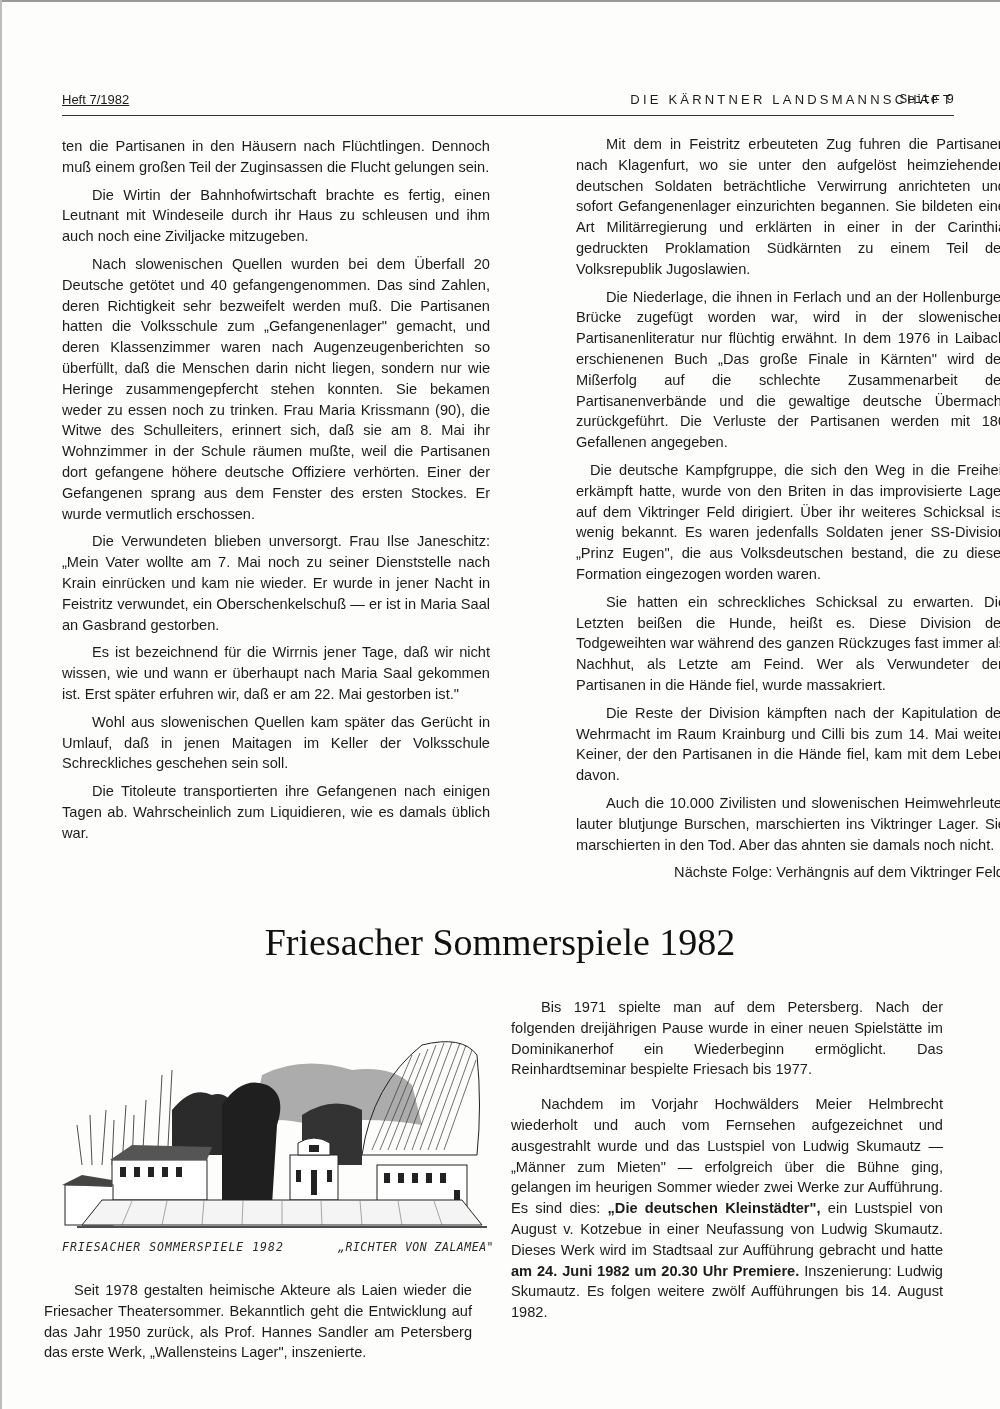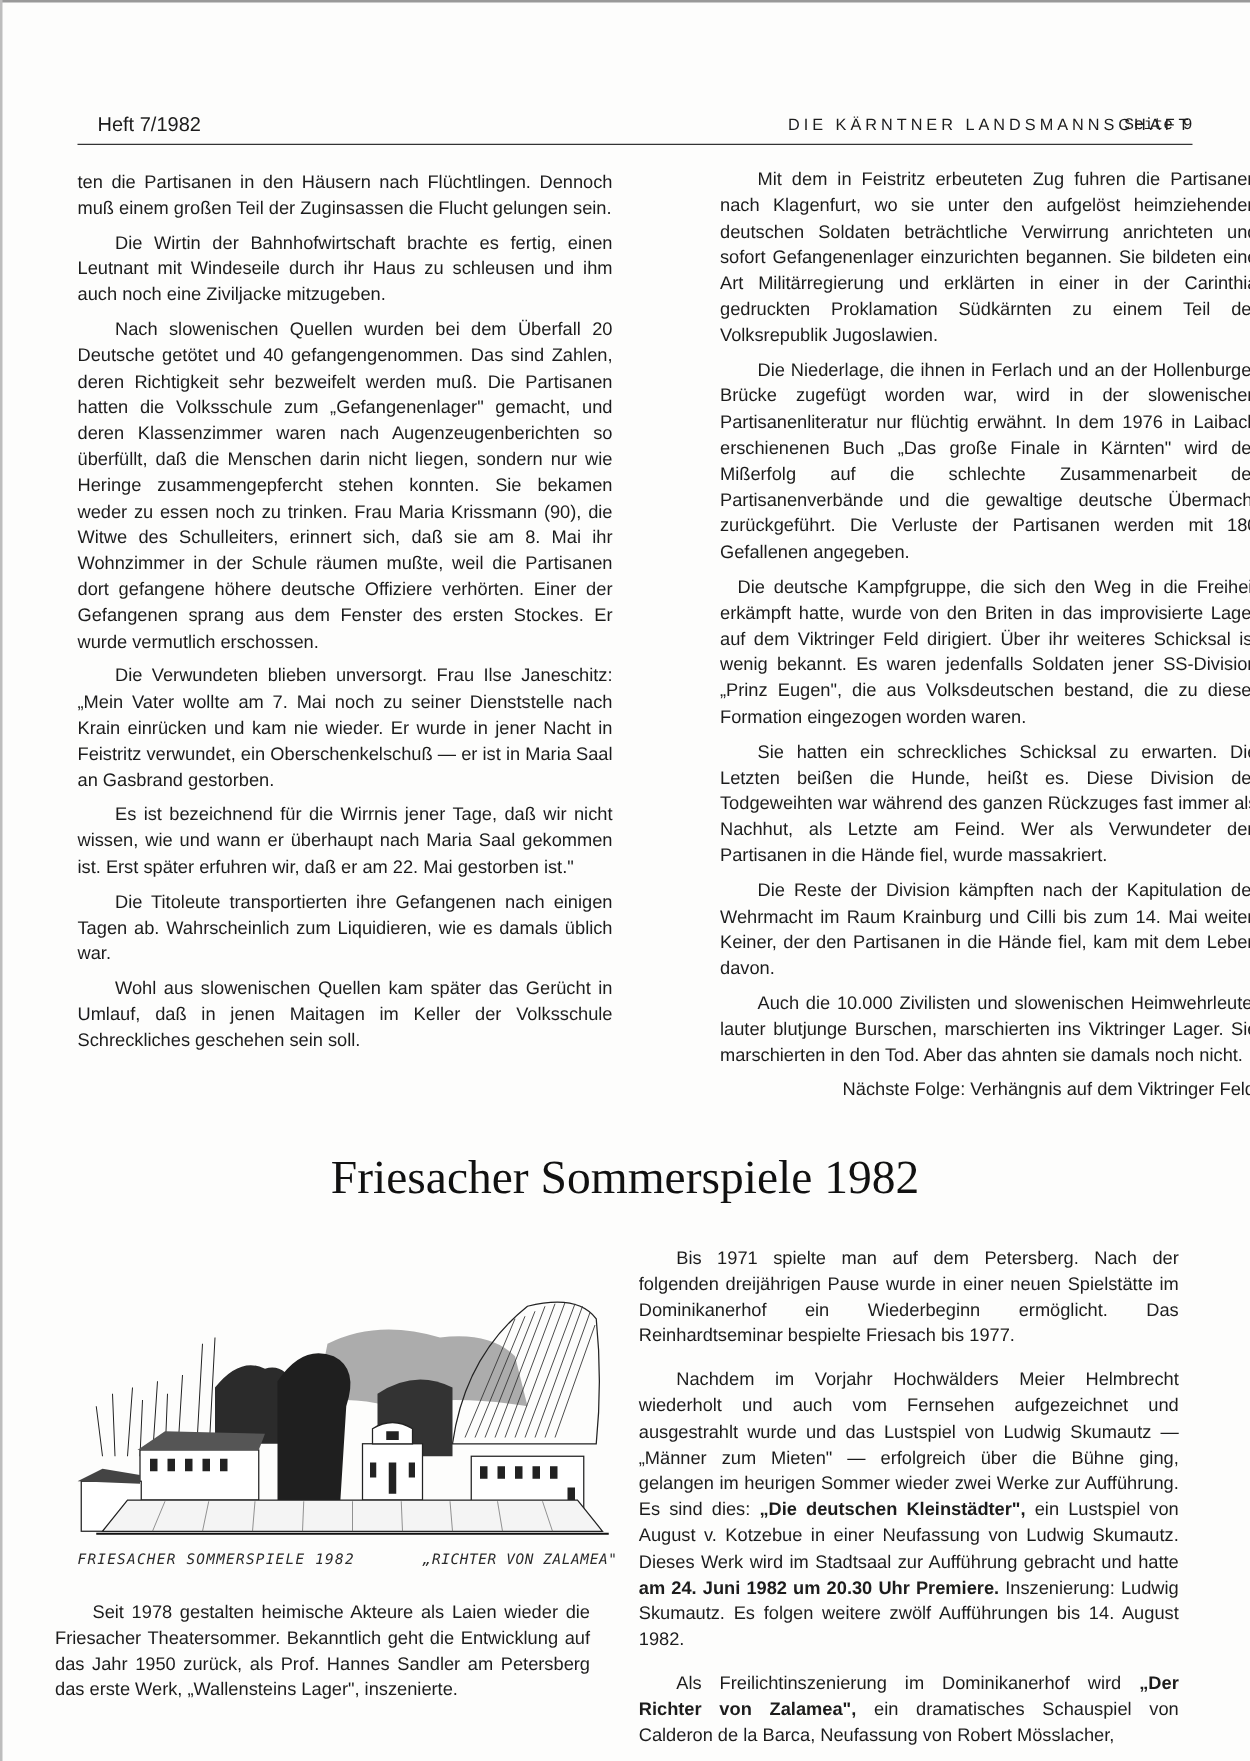--- a/index.html
+++ b/index.html
@@ -3,21 +3,21 @@
   <meta charset="utf-8">
   <style>
     html, body { margin: 0; padding: 0; }
     body {
       width: 1000px; height: 1409px; background: #fdfdfc; position: relative; overflow: hidden;
       color: #1c1c1c; font-family: "Liberation Sans", sans-serif;
     }
     .scan-edge { position: absolute; left: 0; top: 0; width: 2px; height: 1409px; background: #bdbdbd; }
     .scan-top { position: absolute; left: 0; top: 0; width: 1000px; height: 2px; background: #999; }
     .header { position: absolute; left: 62px; top: 92px; width: 892px; height: 20px; }
-    .header .left { position: absolute; left: 16px; top: 0; font-size: 16px; }
+    .header .left { position: absolute; left: 0; top: 0; font-size: 13px; text-decoration: underline; }
     .header .center { position: absolute; left: 0; right: 0; top: 0; text-align: right; font-size: 13px; letter-spacing: 3.2px; }
     .header .right { position: absolute; right: 0; top: 0; font-size: 13px; font-family: Liberation Mono, monospace; }
     .rule { position: absolute; left: 62px; top: 115px; width: 892px; height: 1px; background: #333; }
 
     .col { position: absolute; font-size: 14.6px; line-height: 20.8px; text-align: justify; hyphens: manual; }
     .col p { margin: 0 0 7px 0; text-indent: 30px; }
     .col p.noindent { text-indent: 0; }
     .col p.small-indent { text-indent: 14px; }
     .col-left-top { left: 62px; top: 136px; width: 428px; }
     .col-right-top { left: 528px; top: 134px; width: 430px; margin-left: 48px; }
@@ -48,22 +48,22 @@
   <span class="right">Seite 9</span>
 </div>
 <div class="rule"></div>
 
 <div class="col col-left-top">
   <p class="noindent">ten die Partisanen in den Häusern nach Flüchtlingen. Dennoch muß einem großen Teil der Zuginsassen die Flucht gelungen sein.</p>
   <p>Die Wirtin der Bahnhofwirtschaft brachte es fertig, einen Leutnant mit Windeseile durch ihr Haus zu schleusen und ihm auch noch eine Ziviljacke mitzugeben.</p>
   <p>Nach slowenischen Quellen wurden bei dem Überfall 20 Deutsche getötet und 40 gefangengenommen. Das sind Zahlen, deren Richtigkeit sehr bezweifelt werden muß. Die Partisanen hatten die Volksschule zum „Gefangenenlager" gemacht, und deren Klassenzimmer waren nach Augenzeugenberichten so überfüllt, daß die Menschen darin nicht liegen, sondern nur wie Heringe zusammengepfercht stehen konnten. Sie bekamen weder zu essen noch zu trinken. Frau Maria Krissmann (90), die Witwe des Schulleiters, erinnert sich, daß sie am 8. Mai ihr Wohnzimmer in der Schule räumen mußte, weil die Partisanen dort gefangene höhere deutsche Offiziere verhörten. Einer der Gefangenen sprang aus dem Fenster des ersten Stockes. Er wurde vermutlich erschossen.</p>
   <p>Die Verwundeten blieben unversorgt. Frau Ilse Janeschitz: „Mein Vater wollte am 7. Mai noch zu seiner Dienststelle nach Krain einrücken und kam nie wieder. Er wurde in jener Nacht in Feistritz verwundet, ein Oberschenkelschuß — er ist in Maria Saal an Gasbrand gestorben.</p>
   <p>Es ist bezeichnend für die Wirrnis jener Tage, daß wir nicht wissen, wie und wann er überhaupt nach Maria Saal gekommen ist. Erst später erfuhren wir, daß er am 22. Mai gestorben ist."</p>
+  <p>Wohl aus slowenischen Quellen kam später das Gerücht in Umlauf, daß in jenen Maitagen im Keller der Volksschule Schreckliches geschehen sein soll.</p>
   <p>Die Titoleute transportierten ihre Gefangenen nach einigen Tagen ab. Wahrscheinlich zum Liquidieren, wie es damals üblich war.</p>
-  <p>Wohl aus slowenischen Quellen kam später das Gerücht in Umlauf, daß in jenen Maitagen im Keller der Volksschule Schreckliches geschehen sein soll.</p>
 </div>
 
 <div class="col col-right-top">
   <p>Mit dem in Feistritz erbeuteten Zug fuhren die Partisanen nach Klagenfurt, wo sie unter den aufgelöst heimziehenden deutschen Soldaten beträchtliche Verwirrung anrichteten und sofort Gefangenenlager einzurichten begannen. Sie bildeten eine Art Militärregierung und erklärten in einer in der Carinthia gedruckten Proklamation Südkärnten zu einem Teil der Volksrepublik Jugoslawien.</p>
   <p>Die Niederlage, die ihnen in Ferlach und an der Hollenburger Brücke zugefügt worden war, wird in der slowenischen Partisanenliteratur nur flüchtig erwähnt. In dem 1976 in Laibach erschienenen Buch „Das große Finale in Kärnten" wird der Mißerfolg auf die schlechte Zusammenarbeit der Partisanenverbände und die gewaltige deutsche Übermacht zurückgeführt. Die Verluste der Partisanen werden mit 180 Gefallenen angegeben.</p>
   <p class="small-indent">Die deutsche Kampfgruppe, die sich den Weg in die Freiheit erkämpft hatte, wurde von den Briten in das improvisierte Lager auf dem Viktringer Feld dirigiert. Über ihr weiteres Schicksal ist wenig bekannt. Es waren jedenfalls Soldaten jener SS-Division „Prinz Eugen", die aus Volksdeutschen bestand, die zu dieser Formation eingezogen worden waren.</p>
   <p>Sie hatten ein schreckliches Schicksal zu erwarten. Die Letzten beißen die Hunde, heißt es. Diese Division der Todgeweihten war während des ganzen Rückzuges fast immer als Nachhut, als Letzte am Feind. Wer als Verwundeter den Partisanen in die Hände fiel, wurde massakriert.</p>
   <p>Die Reste der Division kämpften nach der Kapitulation der Wehrmacht im Raum Krainburg und Cilli bis zum 14. Mai weiter. Keiner, der den Partisanen in die Hände fiel, kam mit dem Leben davon.</p>
   <p>Auch die 10.000 Zivilisten und slowenischen Heimwehrleute, lauter blutjunge Burschen, marschierten ins Viktringer Lager. Sie marschierten in den Tod. Aber das ahnten sie damals noch nicht.</p>
   <p class="next-part">Nächste Folge: Verhängnis auf dem Viktringer Feld</p>
@@ -157,14 +157,13 @@
   <span class="cap-right">„RICHTER VON ZALAMEA"</span>
 </div>
 
 <div class="col col-left-bottom">
   <p>Seit 1978 gestalten heimische Akteure als Laien wieder die Friesacher Theatersommer. Bekanntlich geht die Entwicklung auf das Jahr 1950 zurück, als Prof. Hannes Sandler am Petersberg das erste Werk, „Wallensteins Lager", inszenierte.</p>
 </div>
 
 <div class="col col-right-bottom">
   <p>Bis 1971 spielte man auf dem Petersberg. Nach der folgenden dreijährigen Pause wurde in einer neuen Spielstätte im Dominikanerhof ein Wiederbeginn ermöglicht. Das Reinhardtseminar bespielte Friesach bis 1977.</p>
   <p><span>Nachdem im Vorjahr Hochwälders Meier Helmbrecht wiederholt und auch vom Fernsehen aufgezeichnet und ausgestrahlt wurde und das Lustspiel von Ludwig Skumautz — „Männer zum Mieten" — erfolgreich über die Bühne ging, gelangen im heurigen Sommer wieder zwei Werke zur Aufführung. Es sind dies: </span><b>„Die deutschen Kleinstädter",</b><span> ein Lustspiel von August v. Kotzebue in einer Neufassung von Ludwig Skumautz. Dieses Werk wird im Stadtsaal zur Aufführung gebracht und hatte </span><b>am 24. Juni 1982 um 20.30 Uhr Premiere.</b><span> Inszenierung: Ludwig Skumautz. Es folgen weitere zwölf Aufführungen bis 14. August 1982.</span></p>
-  <p><span>Als Freilichtinszenierung im Dominikanerhof wird </span><b>„Der Richter von Zalamea",</b><span> ein dramatisches Schauspiel von Calderon de la Barca, Neufassung von Robert Mösslacher,</span></p>
 </div>
 
 </body></html>

